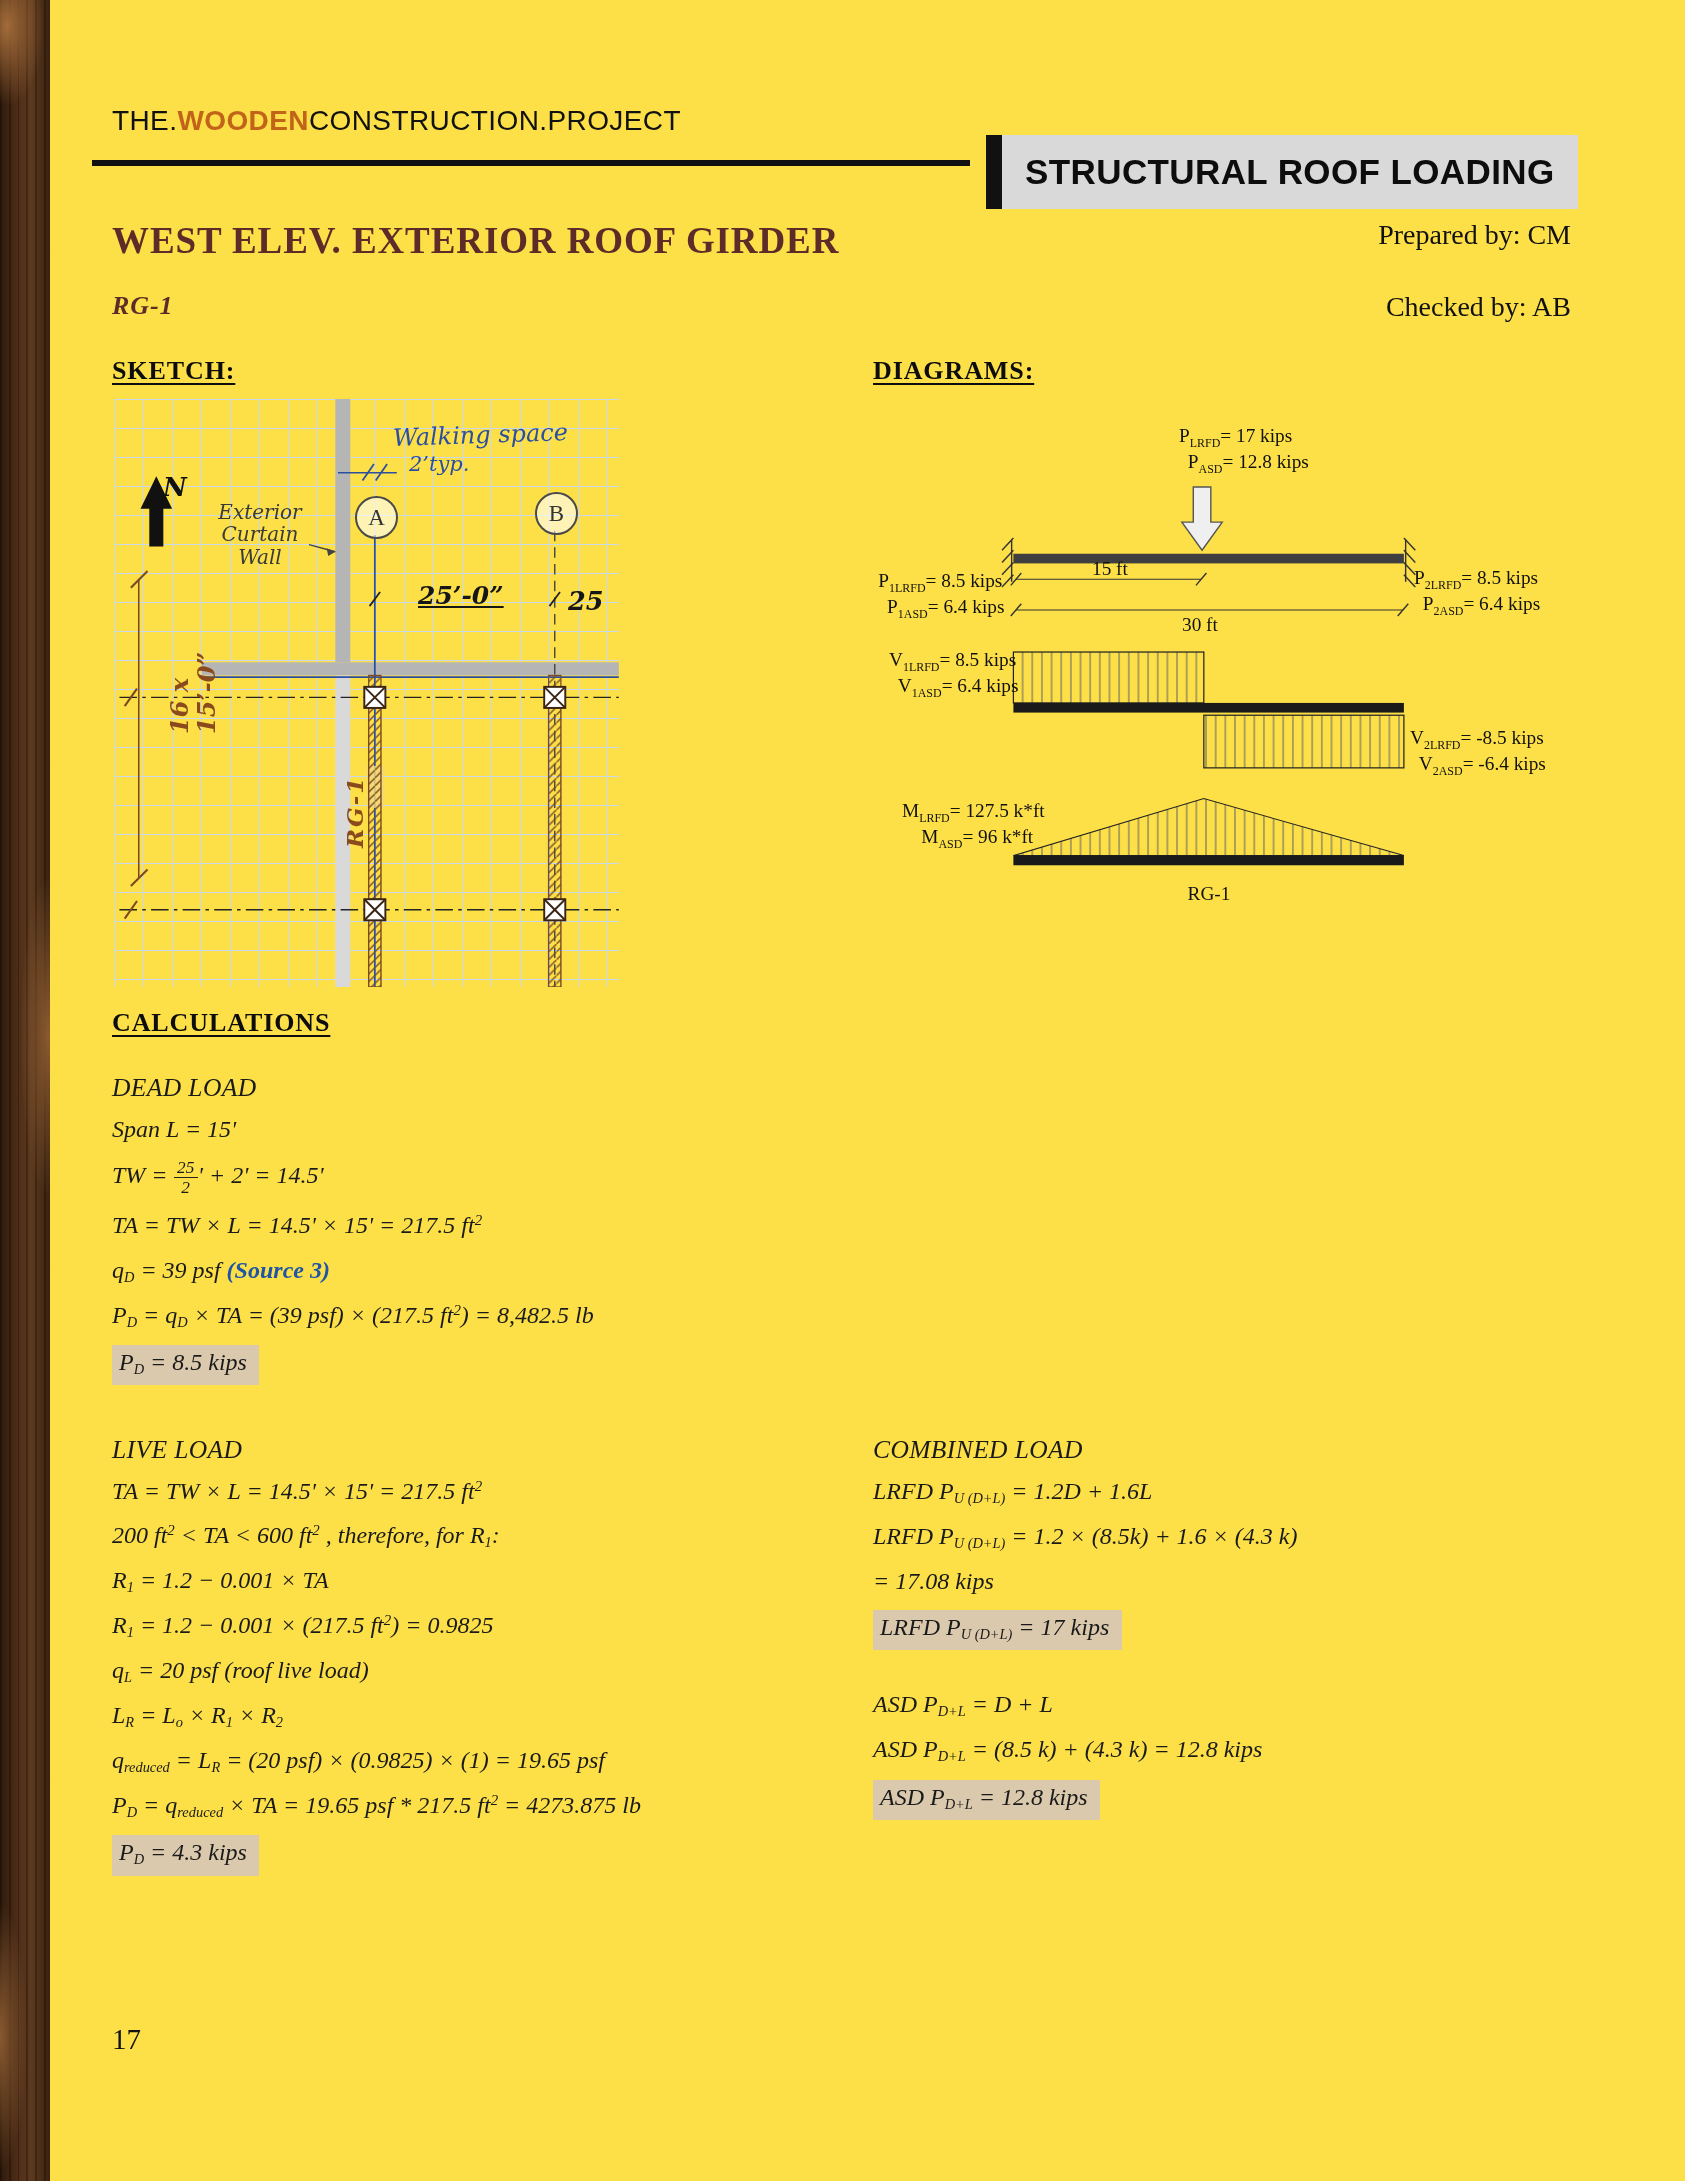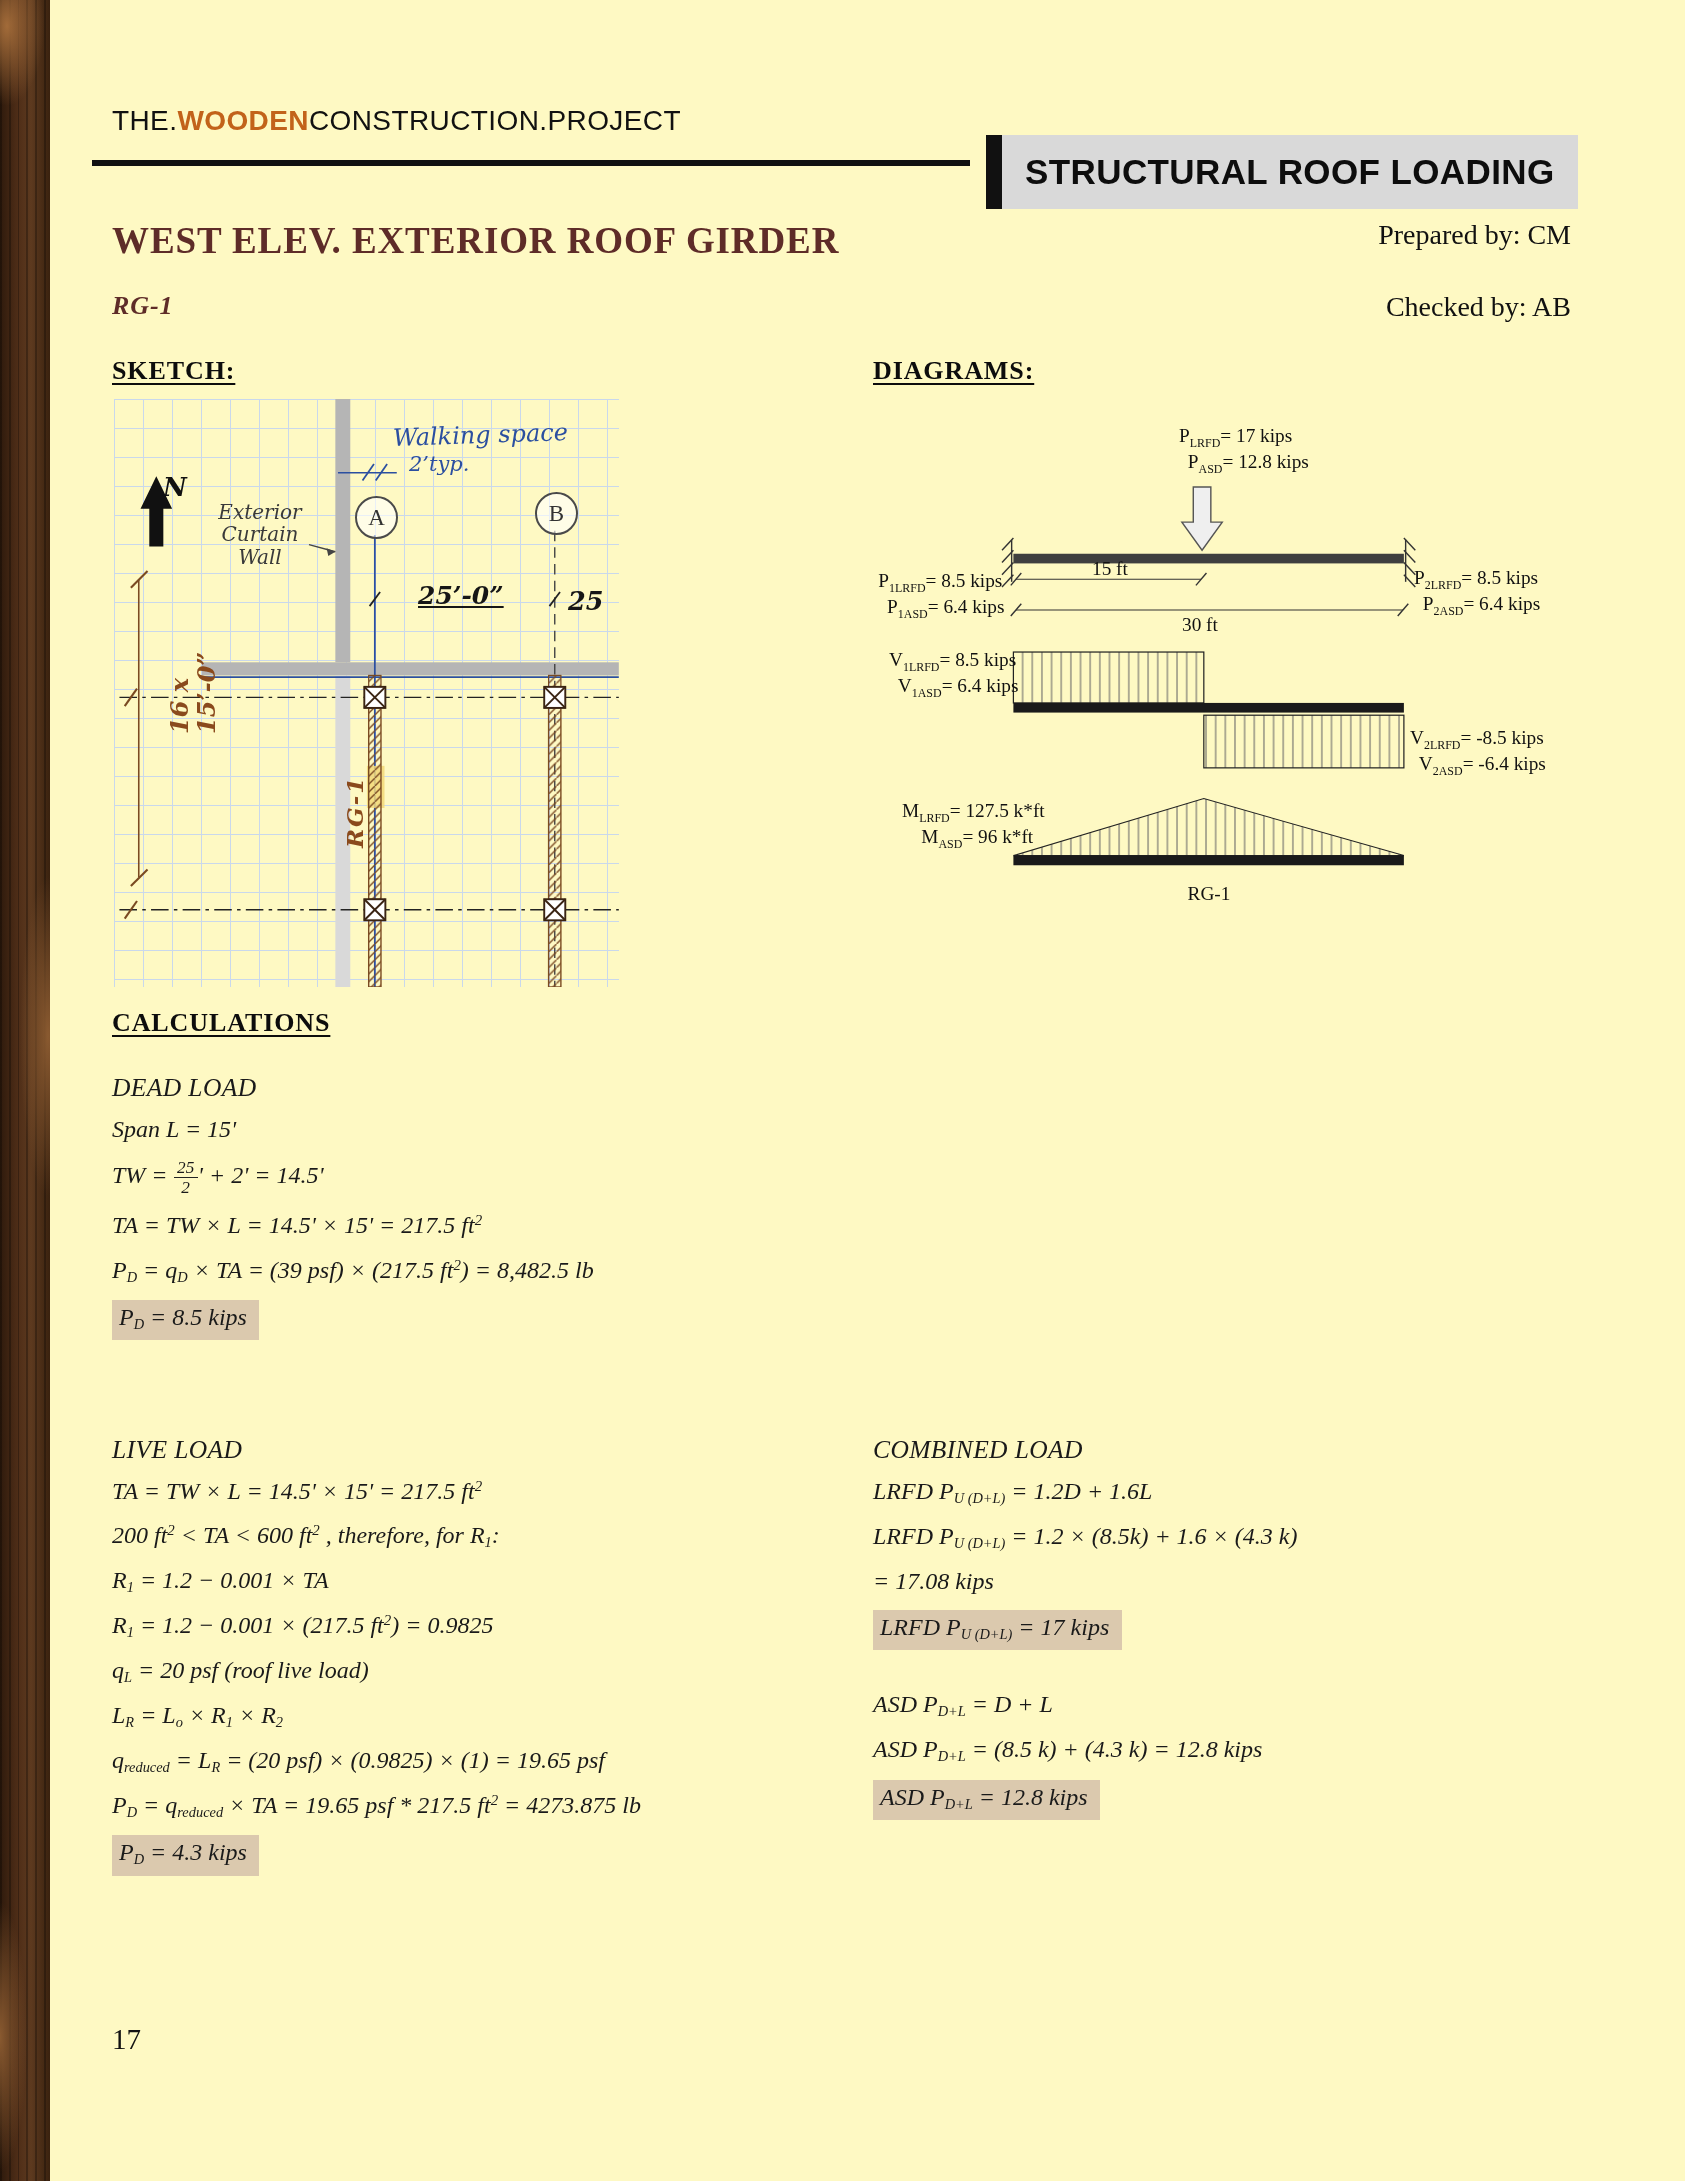--- a/index.html
+++ b/index.html
@@ -1,16 +1,16 @@
 <!DOCTYPE html>
 <html style="font-size:14px"><head>
 <meta charset="utf-8">
 <style>
   html,body{margin:0;padding:0;background:#ffffff;}
-  .page{position:relative;width:1685px;height:2181px;background:#fef9c3;overflow:hidden;
+  .page{position:relative;width:1685px;height:2181px;background:#fde047;overflow:hidden;
         font-family:"Liberation Serif",serif;color:#1a1a1a;}
 
   
   .wood{position:absolute;left:0;top:0;width:50px;height:2181px;
     background:
       radial-gradient(53px 114px at 7px 26px,  #a26b39 0%, rgba(162,107,57,0) 70%),
       radial-gradient(40px 228px at 48px 1036px, #8a5a30 0%, rgba(138,90,48,0) 70%),
       radial-gradient(39px 193px at 0px 2037px,  #8a5a30 0%, rgba(138,90,48,0) 70%),
       repeating-linear-gradient(90deg, rgba(0,0,0,0.28) 0 1.8px, rgba(0,0,0,0) 1.8px 8.8px),
       linear-gradient(90deg,#2e1a0c 0%,#4e2d17 35%,#5d3a1f 62%,#3a220f 100%);}
@@ -239,20 +239,21 @@
   <div class="sec-head" style="left:112px;top:1008px;">CALCULATIONS</div>
 
   <div class="calc-col" style="left:112px;top:1073px;width:737px;">
     <div class="calc-title">DEAD LOAD</div>
     <div class="mline">Span L = 15'</div>
     <div class="mline">TW = <span class="frac">
           <span>25</span>
           <span>2</span>
         </span>' + 2' = 14.5'</div>
     <div class="mline">TA = TW × L = 14.5' × 15' = 217.5 ft<sup>2</sup></div>
+    <div class="mline">q<sub>D</sub> =  39 psf <span class="src">(Source 3)</span></div>
     <div class="mline">P<sub>D</sub> = q<sub>D</sub> × TA = (39 psf) × (217.5 ft<sup>2</sup>) = 8,482.5 lb</div>
     <div class="mresult"><span class="hl">P<sub>D</sub> = 8.5 kips</span></div>
   </div>
 
   <div class="calc-col" style="left:112px;top:1435px;width:755px;">
     <div class="calc-title">LIVE LOAD</div>
     <div class="mline">TA = TW × L = 14.5' × 15' = 217.5 ft<sup>2</sup></div>
     <div class="mline">200 ft<sup>2</sup> &lt; TA &lt; 600 ft<sup>2</sup> , therefore, for R<sub>1</sub>:</div>
     <div class="mline">R<sub>1</sub> = 1.2 − 0.001 × TA</div>
     <div class="mline">R<sub>1</sub> = 1.2 − 0.001 × (217.5 ft<sup>2</sup>) = 0.9825</div>

